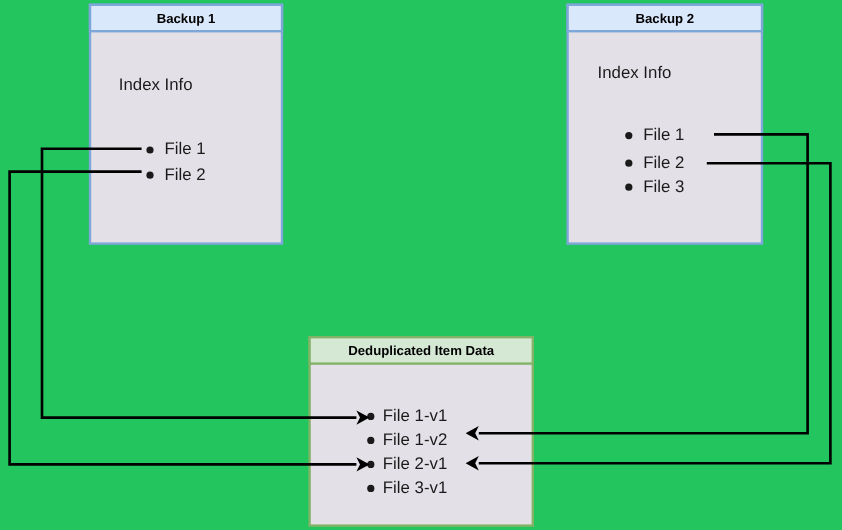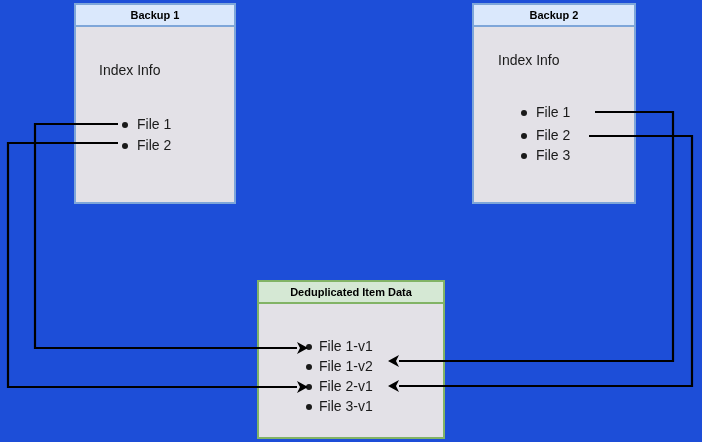--- a/index.html
+++ b/index.html
@@ -11,21 +11,21 @@
   body {
     width: 702px;
     height: 442px;
     overflow: hidden;
     font-family: "Liberation Sans", sans-serif;
   }
   #diagram-root {
     position: relative;
     width: 702px;
     height: 442px;
-    background: #1d4ed8;
+    background: #22c55e;
   }
   svg.diagram {
     position: absolute;
     top: 0;
     left: 0;
     width: 702px;
     height: 442px;
     display: block;
   }
   .hdr-blue {

